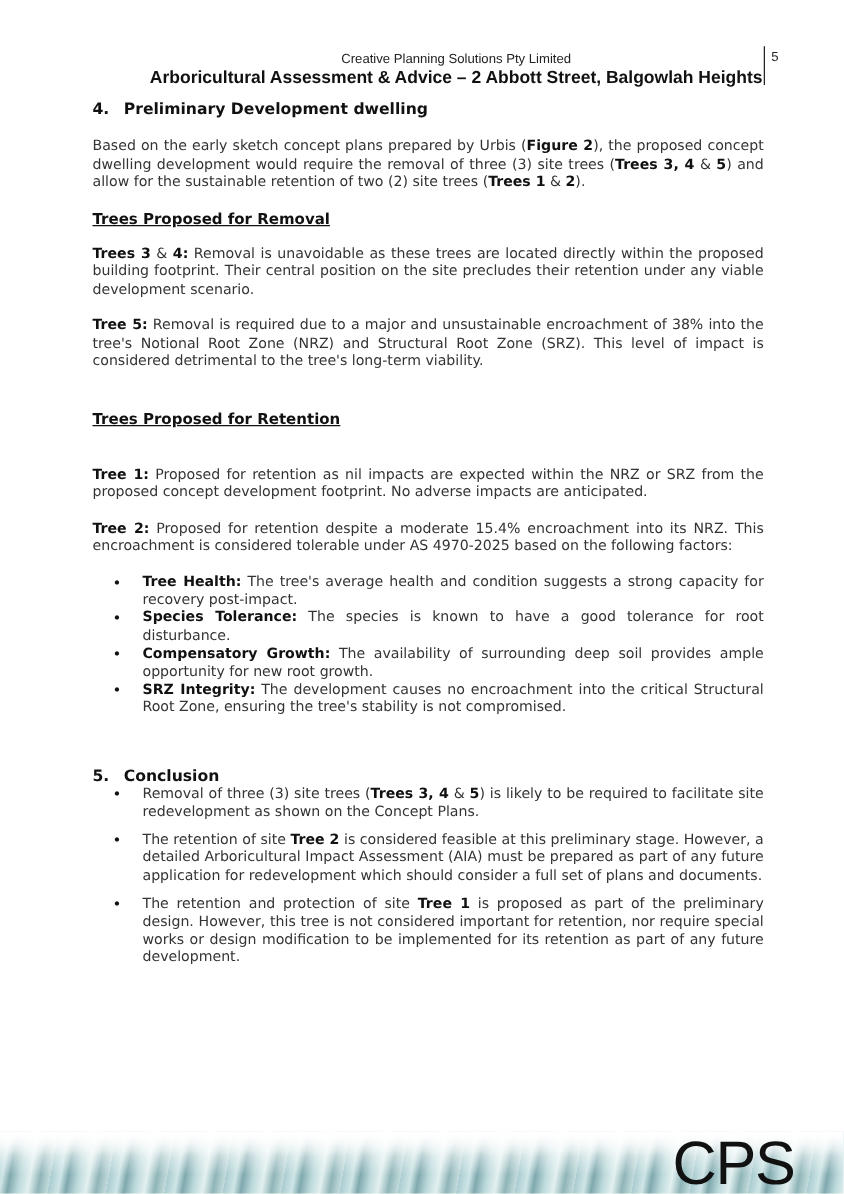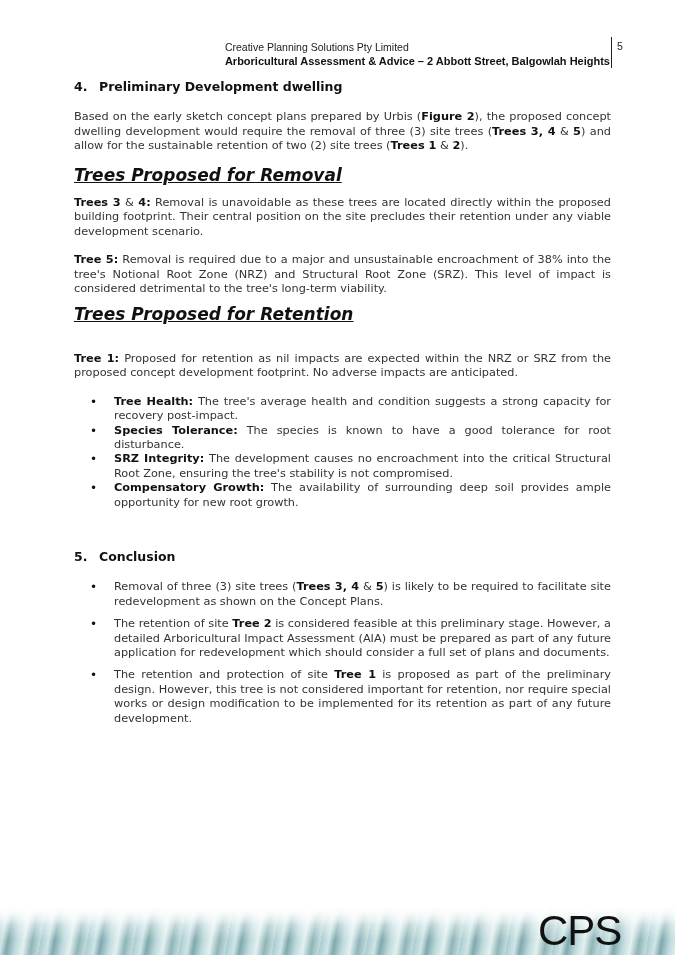--- a/index.html
+++ b/index.html
@@ -1,42 +1,42 @@
 <!DOCTYPE html>
 <html><head>
 <meta charset="utf-8">
 <style>
   html, body { margin: 0; padding: 0; background: #ffffff; }
   body { width: 675px; height: 955px; position: relative; overflow: hidden; font-family: "DejaVu Sans", sans-serif; color: #222; }
-  .header { position: absolute; right: 65px; top: 40px; text-align: left; font-family: "Liberation Sans", sans-serif; }
+  .header { position: absolute; right: 65px; top: 40px; text-align: center; font-family: "Liberation Sans", sans-serif; }
   .header .company { font-size: 10.5px; color: #222; line-height: 14px; }
-  .header .project { font-size: 11px; font-weight: bold; color: #111; line-height: 14px; }
+  .header .project { font-size: 14px; font-weight: bold; color: #111; line-height: 14px; }
   .header-rule { position: absolute; left: 611px; top: 37px; width: 1px; height: 31px; background: #222; }
   .page-num { position: absolute; left: 617px; top: 40px; font-size: 10.5px; font-family: "Liberation Sans", sans-serif; color: #222; }
 
   .content { position: absolute; left: 74px; top: 80px; width: 537px; font-size: 11.3px; line-height: 14.4px; color: #333; }
   .content p { margin: 0; text-align: justify; }
   .h1 { font-weight: bold; font-size: 12.5px; color: #111; display: flex; margin: 0; }
   .h1 .num { width: 25px; }
-  .sub { font-weight: bold; text-decoration: underline; color: #111; font-size: 17px; font-style: italic; }
+  .sub { font-weight: bold; text-decoration: underline; color: #111; font-size: 12px; }
   b { color: #111; }
   ul.factors { list-style: none; padding: 0; margin: 0 0 0 0; }
   ul.factors li { position: relative; padding-left: 40px; text-align: justify; }
   ul.factors li::before { content: "•"; position: absolute; left: 16px; top: 0; font-size: 12px; color: #111; }
   ul.concl { list-style: none; padding: 0; margin: 0; }
   ul.concl li { position: relative; padding-left: 40px; text-align: justify; margin-bottom: 8px; }
   ul.concl li::before { content: "•"; position: absolute; left: 16px; top: 0; font-size: 12px; color: #111; }
 
   .footer-banner { position: absolute; left: 0; top: 905px; width: 675px; height: 50px; overflow: hidden;
     background: linear-gradient(to bottom, rgba(255,255,255,1) 0%, rgba(255,255,255,0) 40%),
       repeating-linear-gradient(100deg, #a9ccd0 0px, #cfe5e6 8px, #7fa9ae 14px, #bcd9db 22px, #e3f0f0 30px, #8fb5b8 38px, #c4dcdd 46px);
   }
   .footer-banner .shade { position: absolute; left: 0; top: 0; width: 100%; height: 100%;
     background: linear-gradient(to bottom, #fff 0%, rgba(255,255,255,0.6) 30%, rgba(255,255,255,0) 70%); }
-  .cps-logo { position: absolute; left: 538px; top: 908px; font-family: "Liberation Sans", sans-serif; font-size: 42px; letter-spacing: -1px; color: #111; font-weight: normal; line-height: 46px; }
+  .cps-logo { position: absolute; left: 538px; top: 908px; font-family: "Liberation Sans", sans-serif; font-size: 49px; letter-spacing: -1px; color: #111; font-weight: normal; line-height: 46px; }
 </style>
 </head>
 <body>
 
 <div>
   <div class="header">
     <div class="company">Creative Planning Solutions Pty Limited</div>
     <div class="project">Arboricultural Assessment &amp; Advice – 2 Abbott Street, Balgowlah Heights</div>
   </div>
   <div class="header-rule"></div>
@@ -51,38 +51,39 @@
 
   <p style="margin-top:16px"><span>Based on the early sketch concept plans prepared by Urbis (</span><b>Figure 2</b><span>), the proposed concept dwelling development would require the removal of three (3) site trees (</span><b>Trees 3, 4</b><span> &amp; </span><b>5</b><span>) and allow for the sustainable retention of two (2) site trees (</span><b>Trees 1</b><span> &amp; </span><b>2</b><span>).</span></p>
 
 
   <p style="margin-top:14px" class="sub">Trees Proposed for Removal</p>
 
   <p style="margin-top:14px"><b>Trees 3</b><span> &amp; </span><b>4:</b><span> Removal is unavoidable as these trees are located directly within the proposed building footprint. Their central position on the site precludes their retention under any viable development scenario.</span></p>
 
   <p style="margin-top:14px"><b>Tree 5:</b><span> Removal is required due to a major and unsustainable encroachment of 38% into the tree's Notional Root Zone (NRZ) and Structural Root Zone (SRZ). This level of impact is considered detrimental to the tree's long-term viability.</span></p>
 
-  <p style="margin-top:11px" class="sub">Trees Proposed for Retention</p>
+  <p style="margin-top:32px" class="sub">Trees Proposed for Retention</p>
 
   <p style="margin-top:30px"><b>Tree 1:</b><span>  Proposed for retention as nil impacts are expected within the NRZ or SRZ from the proposed concept development footprint. No adverse impacts are anticipated.</span></p>
 
+  <p style="margin-top:14px"><b>Tree 2:</b><span> Proposed for retention despite a moderate 15.4% encroachment into its NRZ. This encroachment is considered tolerable under AS 4970-2025 based on the following factors:</span></p>
 
   <ul class="factors" style="margin-top:14px">
     <li><b>Tree Health:</b><span> The tree's average health and condition suggests a strong capacity for recovery post-impact.</span></li>
     <li><b>Species Tolerance:</b><span> The species is known to have a good tolerance for root disturbance.</span></li>
+    <li><b>Compensatory Growth:</b><span> The availability of surrounding deep soil provides ample opportunity for new root growth.</span></li>
     <li><b>SRZ Integrity:</b><span> The development causes no encroachment into the critical Structural Root Zone, ensuring the tree's stability is not compromised.</span></li>
-    <li><b>Compensatory Growth:</b><span> The availability of surrounding deep soil provides ample opportunity for new root growth.</span></li>
   </ul>
 
   <div class="h1" style="margin-top:40px">
     <span class="num">5.</span>
     <span>Conclusion</span>
   </div>
 
-  <ul class="concl" style="margin-top:16px">
+  <ul class="concl" style="margin-top:0">
     <li><span>Removal of three (3) site trees (</span><b>Trees 3, 4</b><span> &amp; </span><b>5</b><span>) is likely to be required to facilitate site redevelopment as shown on the Concept Plans.</span></li>
     <li><span>The retention of site </span><b>Tree 2</b><span> is considered feasible at this preliminary stage. However, a detailed Arboricultural Impact Assessment (AIA) must be prepared as part of any future application for redevelopment which should consider a full set of plans and documents.</span></li>
     <li><span>The retention and protection of site </span><b>Tree 1</b><span> is proposed as part of the preliminary design. However, this tree is not considered important for retention, nor require special works or design modification to be implemented for its retention as part of any future development.</span></li>
   </ul>
 </div>
 
 <div class="footer-banner">
   <div class="shade"></div>
 </div>
 <div class="cps-logo">CPS</div>

